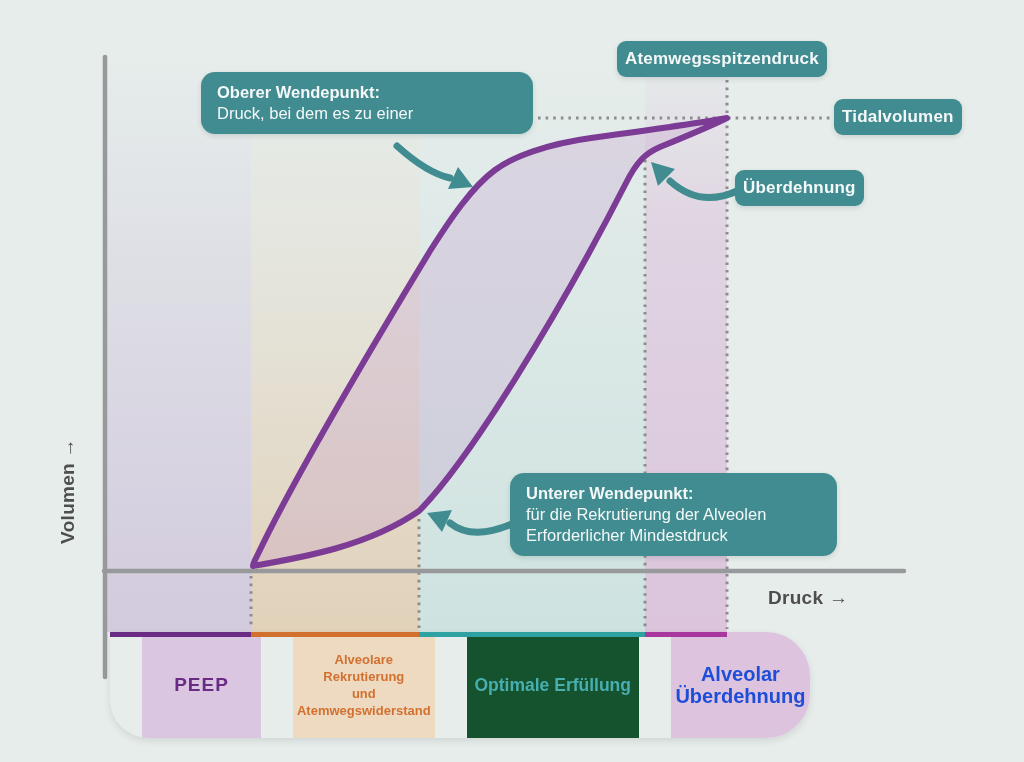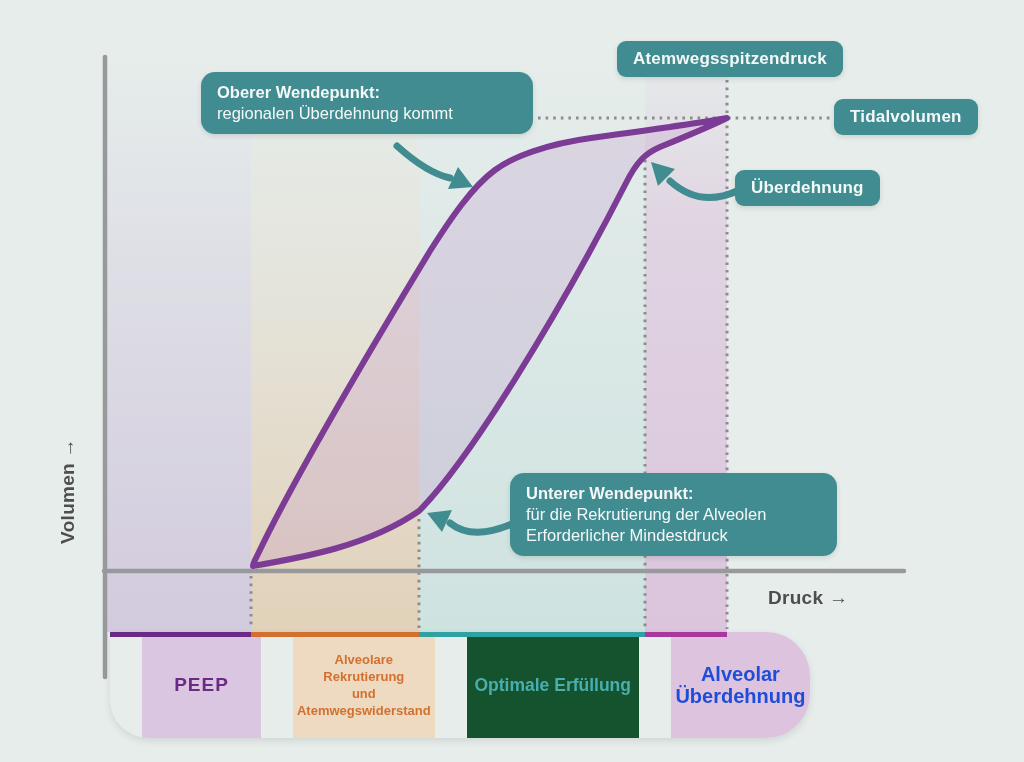--- a/index.html
+++ b/index.html
@@ -23,21 +23,21 @@
   .axis{stroke:#97999A;stroke-width:4.5;stroke-linecap:round;}
   .dotline{stroke:#8B8D8D;stroke-width:3;stroke-dasharray:2.6 5;fill:none;}
   .loop{fill:rgba(193,146,199,0.26);stroke:#7C3C96;stroke-width:6;stroke-linejoin:round;stroke-linecap:round;}
   .arrow-tail{fill:none;stroke:#418C90;stroke-width:7;stroke-linecap:round;}
   .arrow-head{fill:#418C90;stroke:none;}
   
   .badge,.callout{
     position:absolute;z-index:3;background:#418C90;color:#F4F8F8;
     border-radius:9px;box-shadow:0 2px 5px rgba(40,70,70,0.15);
   }
-  .badge{font-weight:bold;font-size:17px;letter-spacing:0.2px;padding:8px 16px;white-space:nowrap;}
+  .badge{font-weight:bold;font-size:17px;letter-spacing:0.2px;padding:8px 8px;white-space:nowrap;}
   .callout{font-size:16.5px;line-height:21px;padding:10px 16px;border-radius:14px;}
   .callout .c-title{font-weight:bold;}
   
   .axis-label{position:absolute;z-index:3;color:#4E4E4E;font-weight:bold;font-size:19px;letter-spacing:0.3px;white-space:nowrap;}
   .y-label{left:-22px;top:480px;width:180px;text-align:center;transform:rotate(-90deg);}
   .x-label{left:768px;top:587px;}
   
   .zone-band{
     position:absolute;z-index:3;left:110px;top:632px;width:700px;height:106px;
     display:flex;border-radius:0 44px 44px 38px;overflow:hidden;
@@ -111,21 +111,21 @@
   </div>
   <div class="badge" style="left:834px;top:99px;">
     <span>Tidalvolumen</span>
   </div>
   <div class="badge" style="left:735px;top:170px;">
     <span>Überdehnung</span>
   </div>
 
   <div class="callout" style="left:201px;top:72px;width:300px;">
     <div class="c-title">Oberer Wendepunkt:</div>
-    <div>regionalen Überdehnung kommt</div>
+    <div>Druck, bei dem es zu einer</div>
   </div>
   <div class="callout" style="left:510px;top:473px;width:295px;">
     <div class="c-title">Unterer Wendepunkt:</div>
     <div>für die Rekrutierung der Alveolen</div>
     <div>Erforderlicher Mindestdruck</div>
   </div>
 
   <div class="axis-label y-label">Volumen →</div>
   <div class="axis-label x-label">Druck →</div>
 

